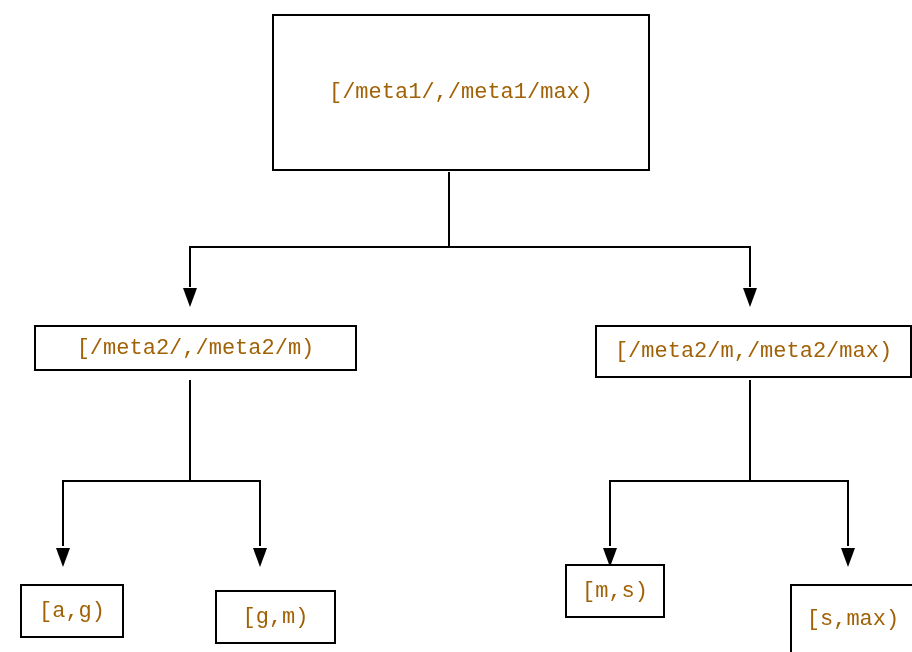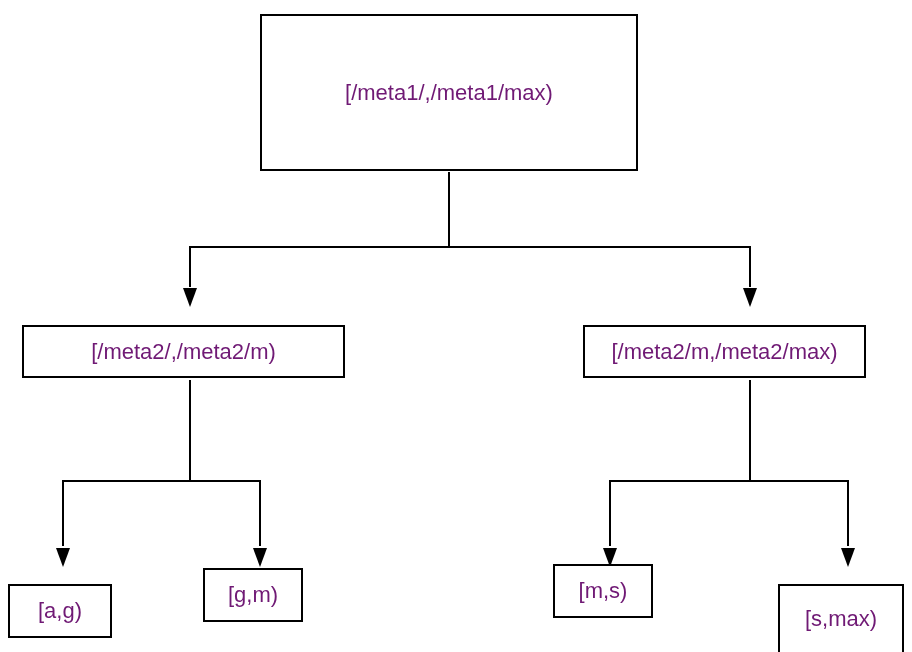--- a/index.html
+++ b/index.html
@@ -22,31 +22,32 @@
     height: 652px;
   }
   .node {
     position: absolute;
     box-sizing: border-box;
     border: 2px solid #000000;
     background: #ffffff;
     display: flex;
     align-items: center;
     justify-content: center;
-    font-family: Liberation Sans, sans-serif;
+    font-family: Liberation Mono, monospace;
     font-size: 22px;
     font-weight: normal;
-    color: #701a75;
+    color: #a16207;
     white-space: nowrap;
+    margin-left: 12px;
   }
   .node-root   { left: 260px; top: 14px;  width: 378px; height: 157px; }
-  .node-l2a    { left: 22px;  top: 325px; width: 323px; height: 53px; }
-  .node-l2b    { left: 583px; top: 325px; width: 283px; height: 53px; }
+  .node-l2a    { left: 22px;  top: 325px; width: 323px; height: 46px; }
+  .node-l2b    { left: 583px; top: 325px; width: 317px; height: 53px; }
   .node-leaf1  { left: 8px;   top: 584px; width: 104px; height: 54px; }
-  .node-leaf2  { left: 203px; top: 568px; width: 100px; height: 54px; }
+  .node-leaf2  { left: 203px; top: 590px; width: 121px; height: 54px; }
   .node-leaf3  { left: 553px; top: 564px; width: 100px; height: 54px; }
   .node-leaf4  { left: 778px; top: 584px; width: 126px; height: 70px; }
 </style>
 </head>
 <body>
 
 <div class="canvas">
 
   <svg class="connectors" width="912" height="652" viewBox="0 0 912 652">
 

